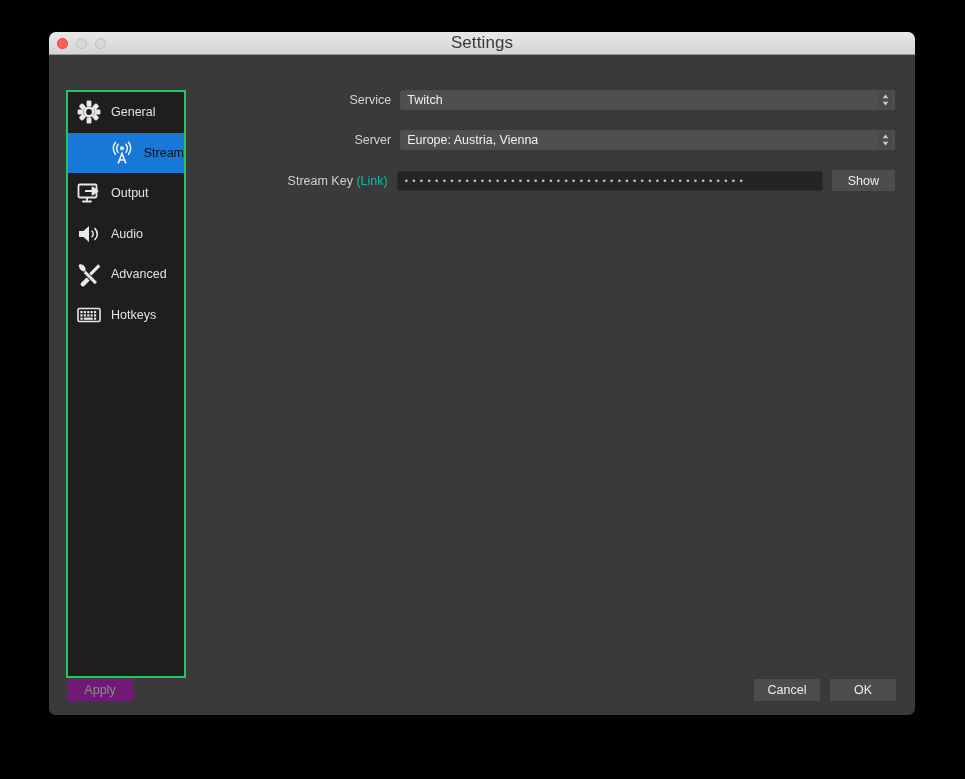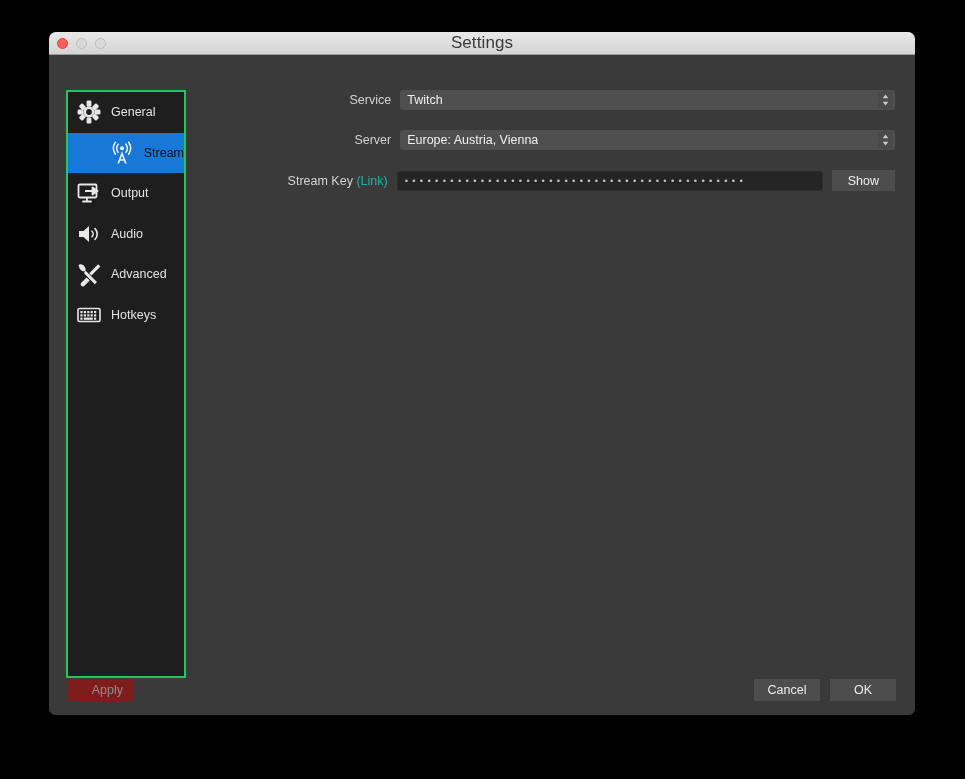--- a/index.html
+++ b/index.html
@@ -208,23 +208,22 @@
 
   
   #bottom-left {
     position: absolute;
     left: 18px;
     bottom: 15px;
   }
   .btn.apply {
     width: 66px;
     height: 22px;
-    background: #7f1d1d;
+    background: #701a75;
     color: #8d8d8d;
-    text-align: right;
   }
   #bottom-right {
     position: absolute;
     right: 19px;
     bottom: 15px;
     display: flex;
     gap: 10px;
   }
   .btn.cancel, .btn.ok {
     width: 66px;

